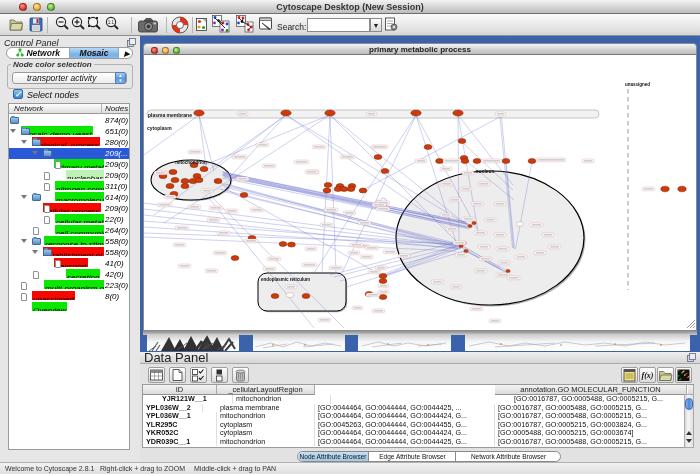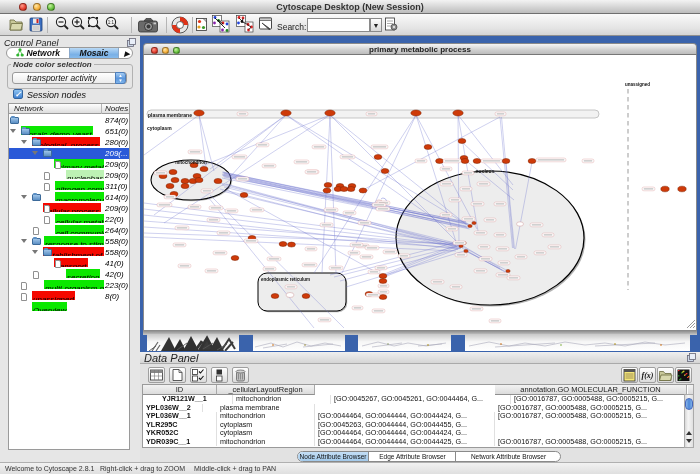--- a/index.html
+++ b/index.html
@@ -67,21 +67,21 @@
 #s-yel { left:18px; background:radial-gradient(circle at 35% 30%, #ffe9a8, #f6b03c 60%, #cd8a1a); }
 #s-grn { left:29px; background:radial-gradient(circle at 35% 30%, #c8f2a0, #67c23f 60%, #3f8f1e); }
 #netcanvas { position:absolute; left:0; top:12px; width:554px; height:276px; background:#fff; border:1px solid #8a8a8a; border-top:none; }
 
 
 .sliver { position:absolute; top:298px; height:17px; background:linear-gradient(#c8c8c8,#f6f6f6 45%,#ffffff); }
 
 
 #dpanel { left:140px; top:352px; width:560px; height:110px; background:#e2e2e2; }
 #dphdr { position:absolute; left:0; top:0; width:560px; height:12px; background:linear-gradient(#f0f0f0,#d5d5d5); border-bottom:1px solid #aaa; }
-#dphdr .t { position:absolute; left:4px; top:0; font-size:11px; color:#222; line-height:12px;font-style:italic; }
+#dphdr .t { position:absolute; left:4px; top:0; font-size:13px; color:#222; line-height:12px; }
 .dbtn { position:absolute; top:15px; width:17px; height:16px; background:linear-gradient(#ffffff,#dcdcdc); border:1px solid #9f9f9f; border-radius:2px; }
 #dtable { position:absolute; left:2px; top:32px; width:552px; height:64px; background:#fff; border:1px solid #9a9a9a; }
 .dth { position:absolute; top:0; height:10px; background:linear-gradient(#f2f2f2,#dcdcdc); border-right:1px solid #a8a8a8; border-bottom:1px solid #8f8f8f; font-size:7.5px; color:#222; text-align:center; line-height:10px; overflow:hidden; }
 .drow { position:absolute; height:8.5px; font-size:7.2px; line-height:8.5px; color:#111; white-space:nowrap; }
 .dcell { position:absolute; top:0; overflow:hidden; padding-left:3px; border-right:1px solid #e0e0e0; height:8.5px; }
 #dtabs { position:absolute; left:157px; top:99px; width:264px; height:11px; border:1px solid #8a8a8a; border-radius:6px; background:#fff; font-size:6.5px; color:#111; overflow:hidden; }
 #dtabs .seg { position:absolute; top:0; height:11px; line-height:10px; text-align:center; }
 
 
 #status { left:0; top:462px; width:700px; height:12px; background:linear-gradient(#f2f2f2,#dfdfdf); border-top:1px solid #b0b0b0; font-size:7px; color:#333; }
@@ -213,21 +213,21 @@
             <circle cx="6.2" cy="7" r="1.6" fill="#2fb52f"></circle>
             <path d="M4,2 L1.8,7 M4,2 L6.2,7" stroke="#2fb52f" stroke-width="0.7"></path>
           </svg> Network</div>
       <div class="seg" id="tab-mos">Mosaic</div>
       <div class="seg" id="tab-arr">▶</div>
     </div>
     <div id="groupbox"></div>
     <div id="grouplbl">Node color selection</div>
     <div id="combo">transporter activity<div class="step">▲<br>▼</div></div>
     <div id="cbx">✓</div>
-    <div id="cbxlbl">Session nodes</div>
+    <div id="cbxlbl">Select nodes</div>
     <div id="treebox">
       <div id="treehdr">
           <span class="c1">Network</span>
           <span class="sep"></span>
           <span class="c2">Nodes</span>
         </div>
       <div class="trow" style="top:11px">
           <span class="fold" style="left:1px"></span>
           <span class="lbl g" style="left:12px;max-width:83px;overflow:hidden">mosaic-demo-yeast</span>
           <span class="val">874(0)</span>
@@ -985,43 +985,45 @@
         </svg>
       </div>
     <div id="dtable">
       <div class="dth" style="left:0px;width:74px">ID</div>
 <div class="dth" style="left:74px;width:98px">_cellularLayoutRegion</div>
 <div class="dth" style="left:352px;width:192px">annotation.GO MOLECULAR_FUNCTION</div>
 <div class="dth" style="left:545px;width:6px"></div>
 <div class="drow" style="top:10.0px;left:16px;width:552px">
           <div class="dcell" style="left:0px;width:74px;font-weight:bold;">YJR121W__1</div>
           <div class="dcell" style="left:74px;width:98px;">mitochondrion</div>
-          <div class="dcell" style="left:172px;width:180px;">[GO:0045267, GO:0045261, GO:0044464, G...</div>
           <div class="dcell" style="left:352px;width:192px;">[GO:0016787, GO:0005488, GO:0005215, G...</div>
         </div>
 <div class="drow" style="top:18.5px;left:0;width:552px">
           <div class="dcell" style="left:0px;width:60px;font-weight:bold;">YPL036W__2</div>
           <div class="dcell" style="left:74px;width:98px;">plasma membrane</div>
+          <div class="dcell" style="left:172px;width:180px;">[GO:0044464, GO:0044444, GO:0044425, ...</div>
           <div class="dcell" style="left:352px;width:192px;">[GO:0016787, GO:0005488, GO:0005215, G...</div>
         </div>
 <div class="drow" style="top:27.0px;left:0;width:552px">
           <div class="dcell" style="left:0px;width:74px;font-weight:bold;">YPL036W__1</div>
           <div class="dcell" style="left:74px;width:98px;">mitochondrion</div>
           <div class="dcell" style="left:172px;width:180px;">[GO:0044464, GO:0044444, GO:0044424, G...</div>
           <div class="dcell" style="left:352px;width:192px;">[GO:0016787, GO:0005488, GO:0005215, G...</div>
         </div>
 <div class="drow" style="top:35.5px;left:0;width:552px">
           <div class="dcell" style="left:0px;width:74px;font-weight:bold;">YLR295C</div>
           <div class="dcell" style="left:74px;width:98px;">cytoplasm</div>
           <div class="dcell" style="left:172px;width:180px;">[GO:0045263, GO:0044444, GO:0044455, G...</div>
+          <div class="dcell" style="left:352px;width:192px;">[GO:0016787, GO:0005215, GO:0003824, G...</div>
         </div>
 <div class="drow" style="top:44.0px;left:0;width:552px">
           <div class="dcell" style="left:0px;width:74px;font-weight:bold;">YKR052C</div>
           <div class="dcell" style="left:74px;width:98px;">cytoplasm</div>
           <div class="dcell" style="left:172px;width:180px;">[GO:0044464, GO:0044444, GO:0044424, G...</div>
+          <div class="dcell" style="left:352px;width:192px;">[GO:0005488, GO:0005215, GO:0003674]</div>
         </div>
 <div class="drow" style="top:52.5px;left:0;width:552px">
           <div class="dcell" style="left:0px;width:74px;font-weight:bold;">YDR039C__1</div>
           <div class="dcell" style="left:74px;width:98px;">mitochondrion</div>
           <div class="dcell" style="left:172px;width:180px;">[GO:0044464, GO:0044444, GO:0044425, G...</div>
           <div class="dcell" style="left:352px;width:192px;">[GO:0016787, GO:0005488, GO:0005215, G...</div>
         </div>
     </div>
     <div style="position:absolute;left:544px;top:42px;width:10px;height:54px;background:linear-gradient(90deg,#d8d8d8,#f5f5f5 40%,#e0e0e0);border:1px solid #aaa"></div>
       <div style="position:absolute;left:545px;top:46px;width:8px;height:12px;border-radius:4px;background:linear-gradient(90deg,#8ab6e8,#4a86d8 50%,#7fb0e6);border:1px solid #46b"></div>

